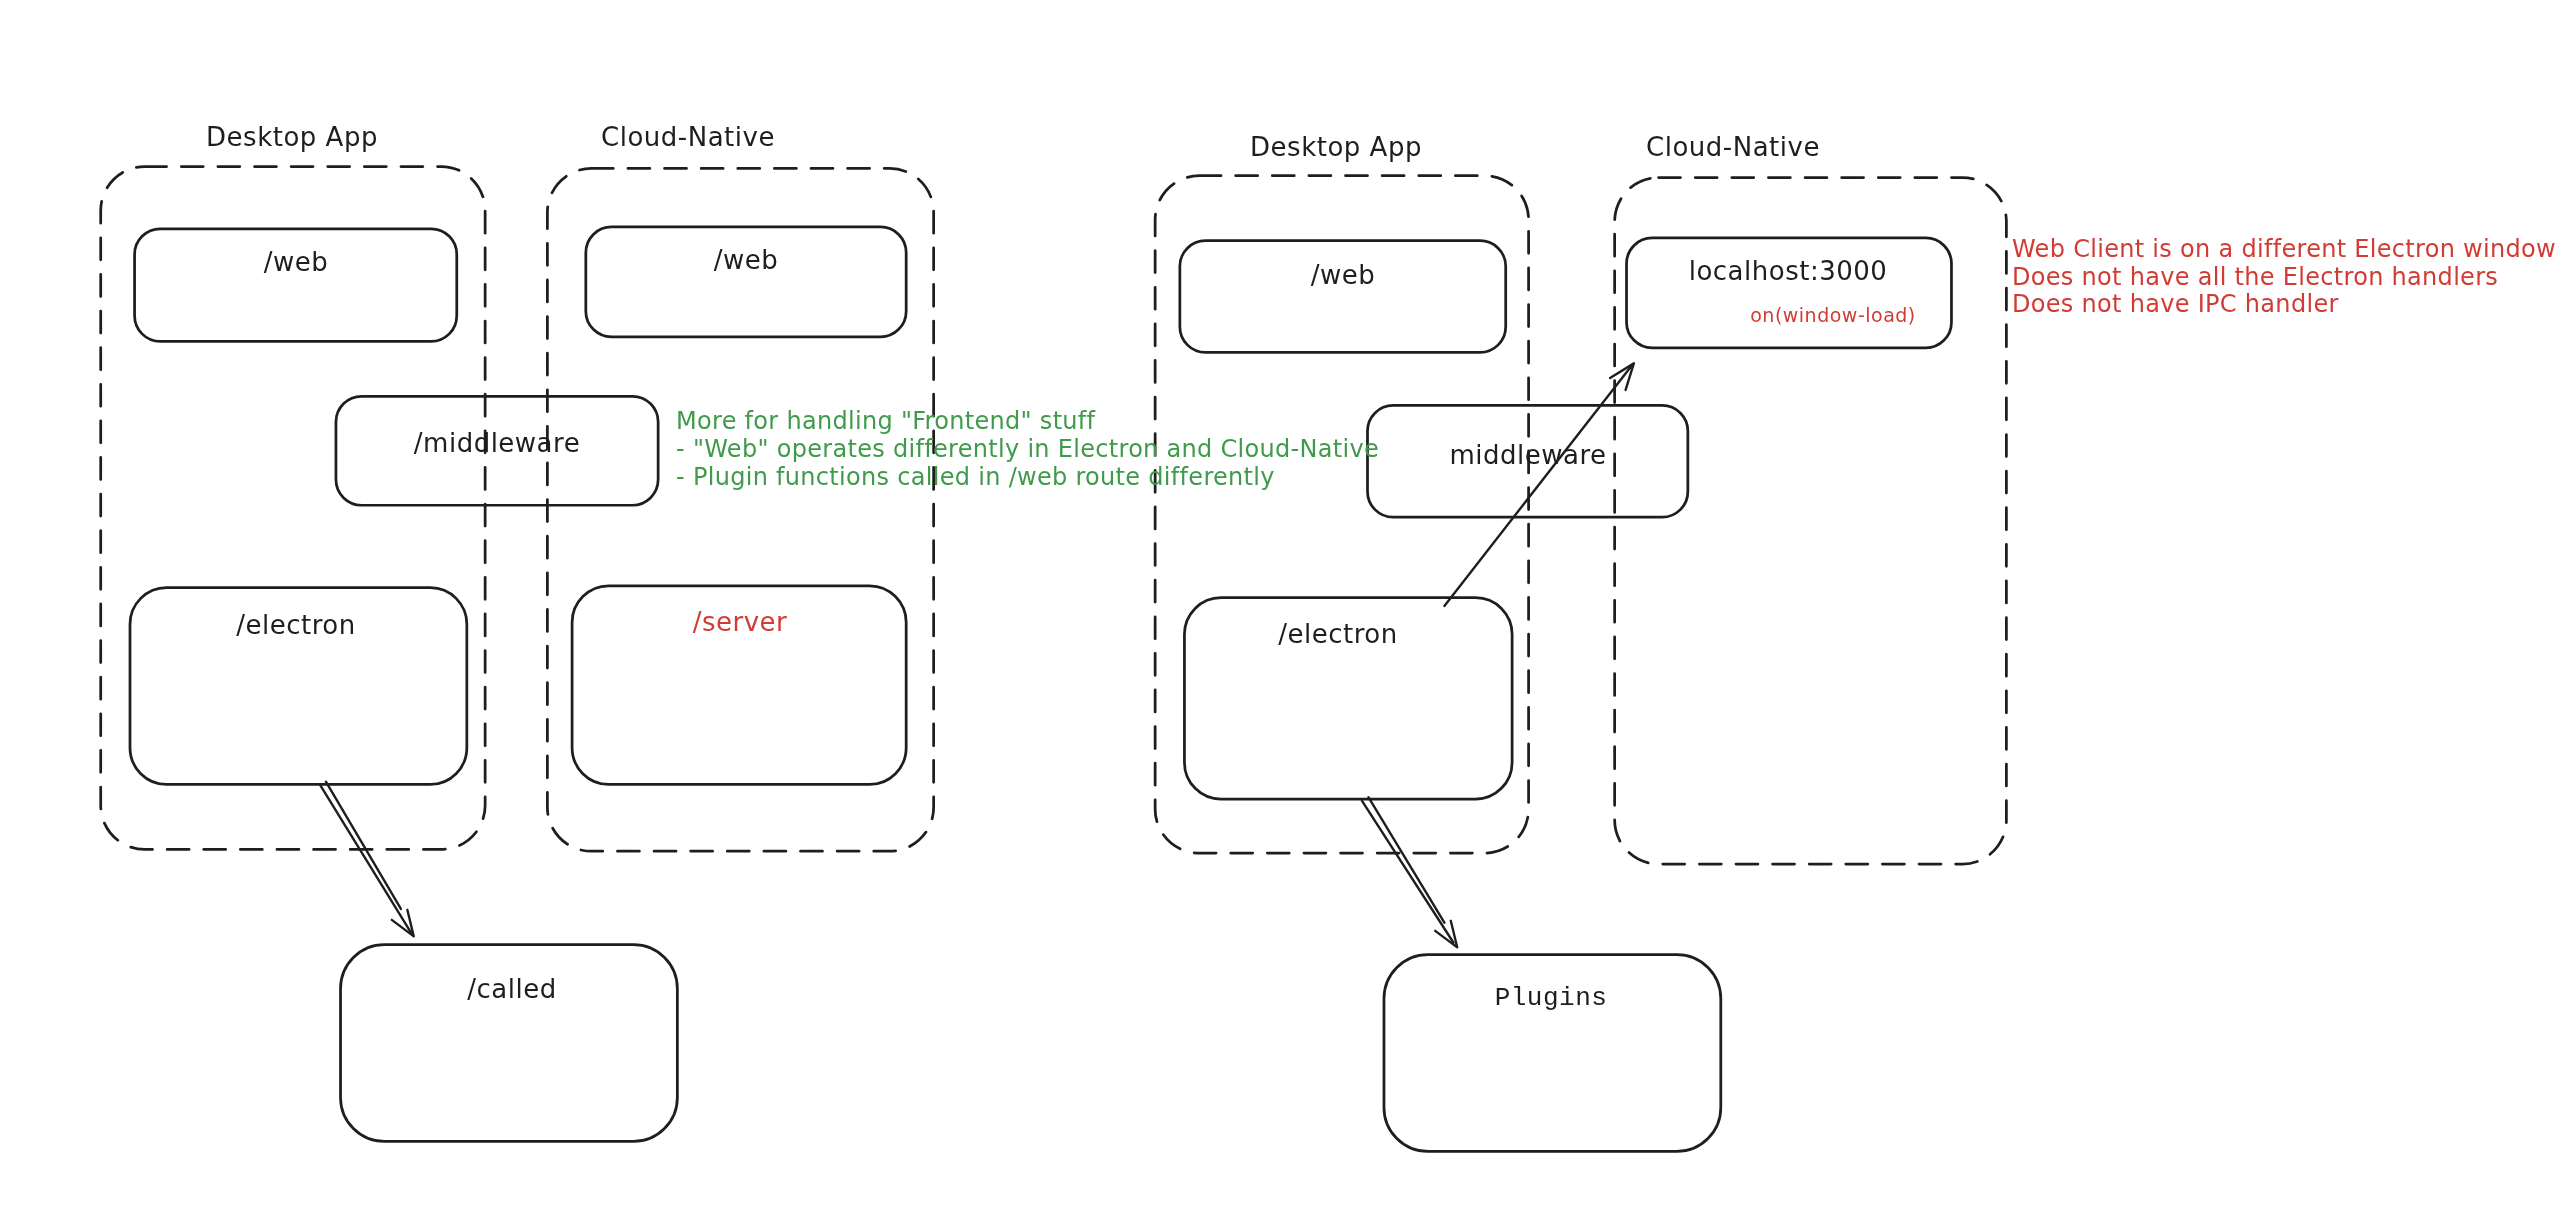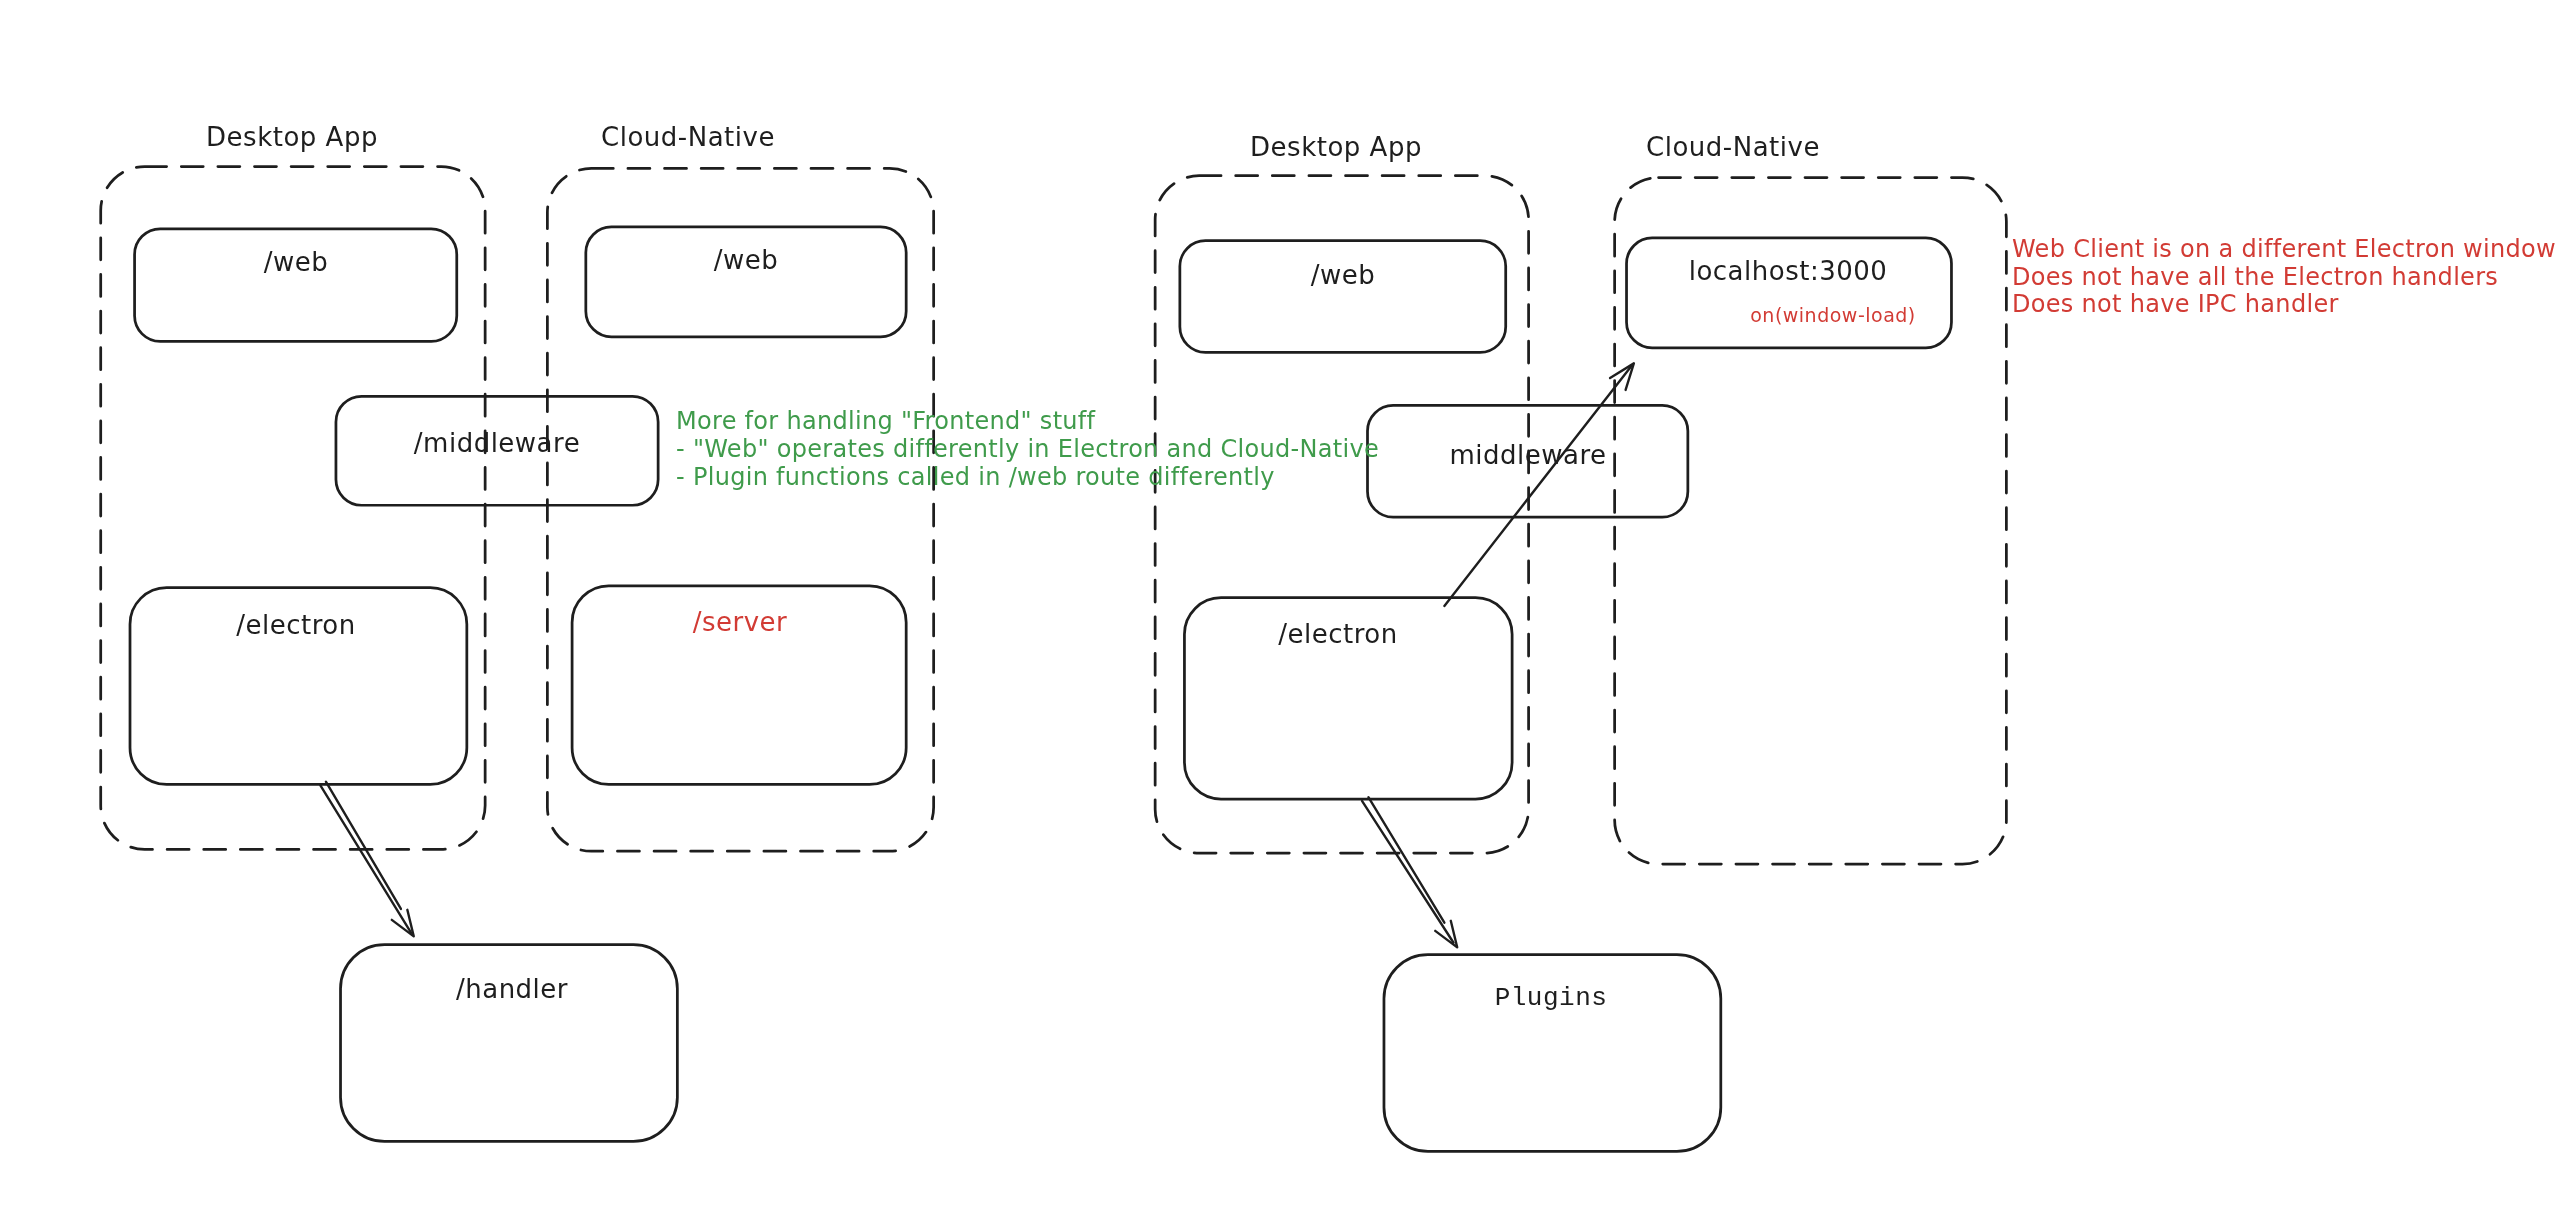--- a/index.html
+++ b/index.html
@@ -85,21 +85,21 @@
     </g>
   </svg>
 
   <div class="lbl" style="left:272px; top:137px;">Desktop App</div>
   <div class="lbl" style="left:668px; top:137px;">Cloud-Native</div>
   <div class="lbl" style="left:276px; top:262px;">/web</div>
   <div class="lbl" style="left:726px; top:260px;">/web</div>
   <div class="lbl" style="left:477px; top:443px;">/middleware</div>
   <div class="lbl" style="left:276px; top:625px;">/electron</div>
   <div class="lbl red-text" style="left:720px; top:622px;">/server</div>
-  <div class="lbl" style="left:492px; top:989px;">/handler</div>
+  <div class="lbl" style="left:492px; top:989px;">/called</div>
 
   <div class="note green" style="left:656px; top:407px;">
     <div>More for handling "Frontend" stuff</div>
     <div>- "Web" operates differently in Electron and Cloud-Native</div>
     <div>- Plugin functions called in /web route differently</div>
   </div>
 
   <div class="lbl" style="left:1316px; top:147px;">Desktop App</div>
   <div class="lbl" style="left:1713px; top:147px;">Cloud-Native</div>
   <div class="lbl" style="left:1323px; top:275px;">/web</div>

